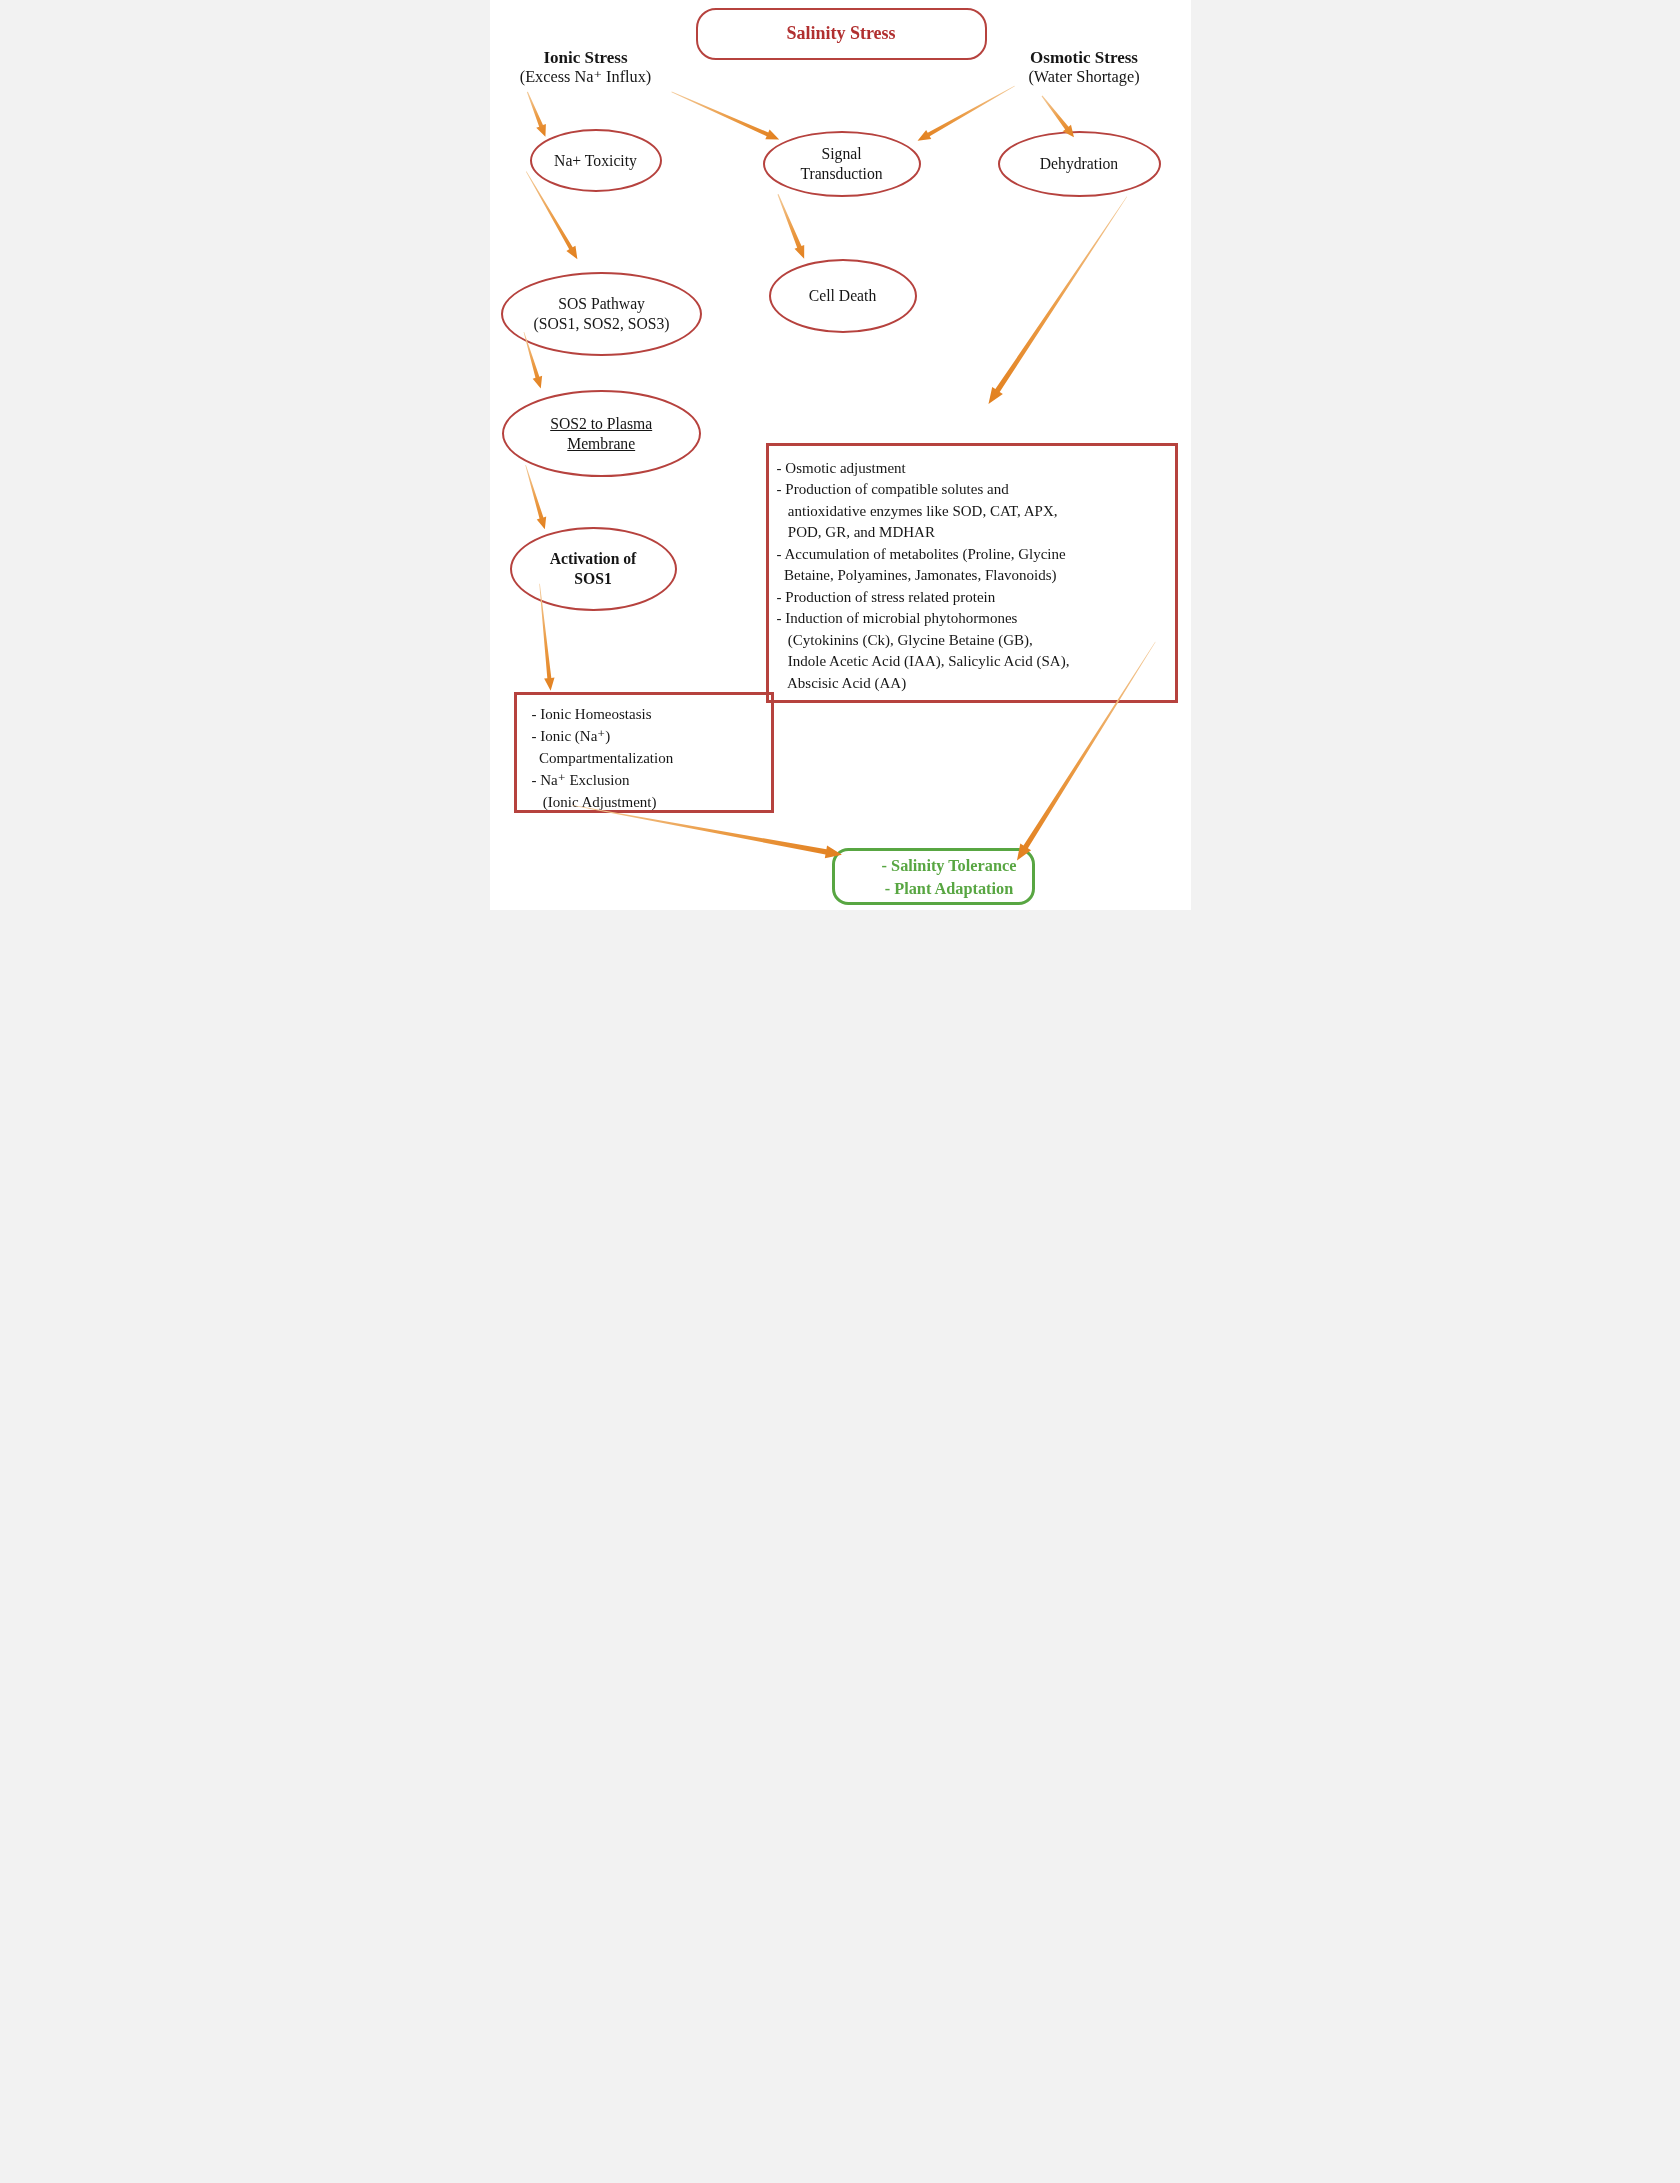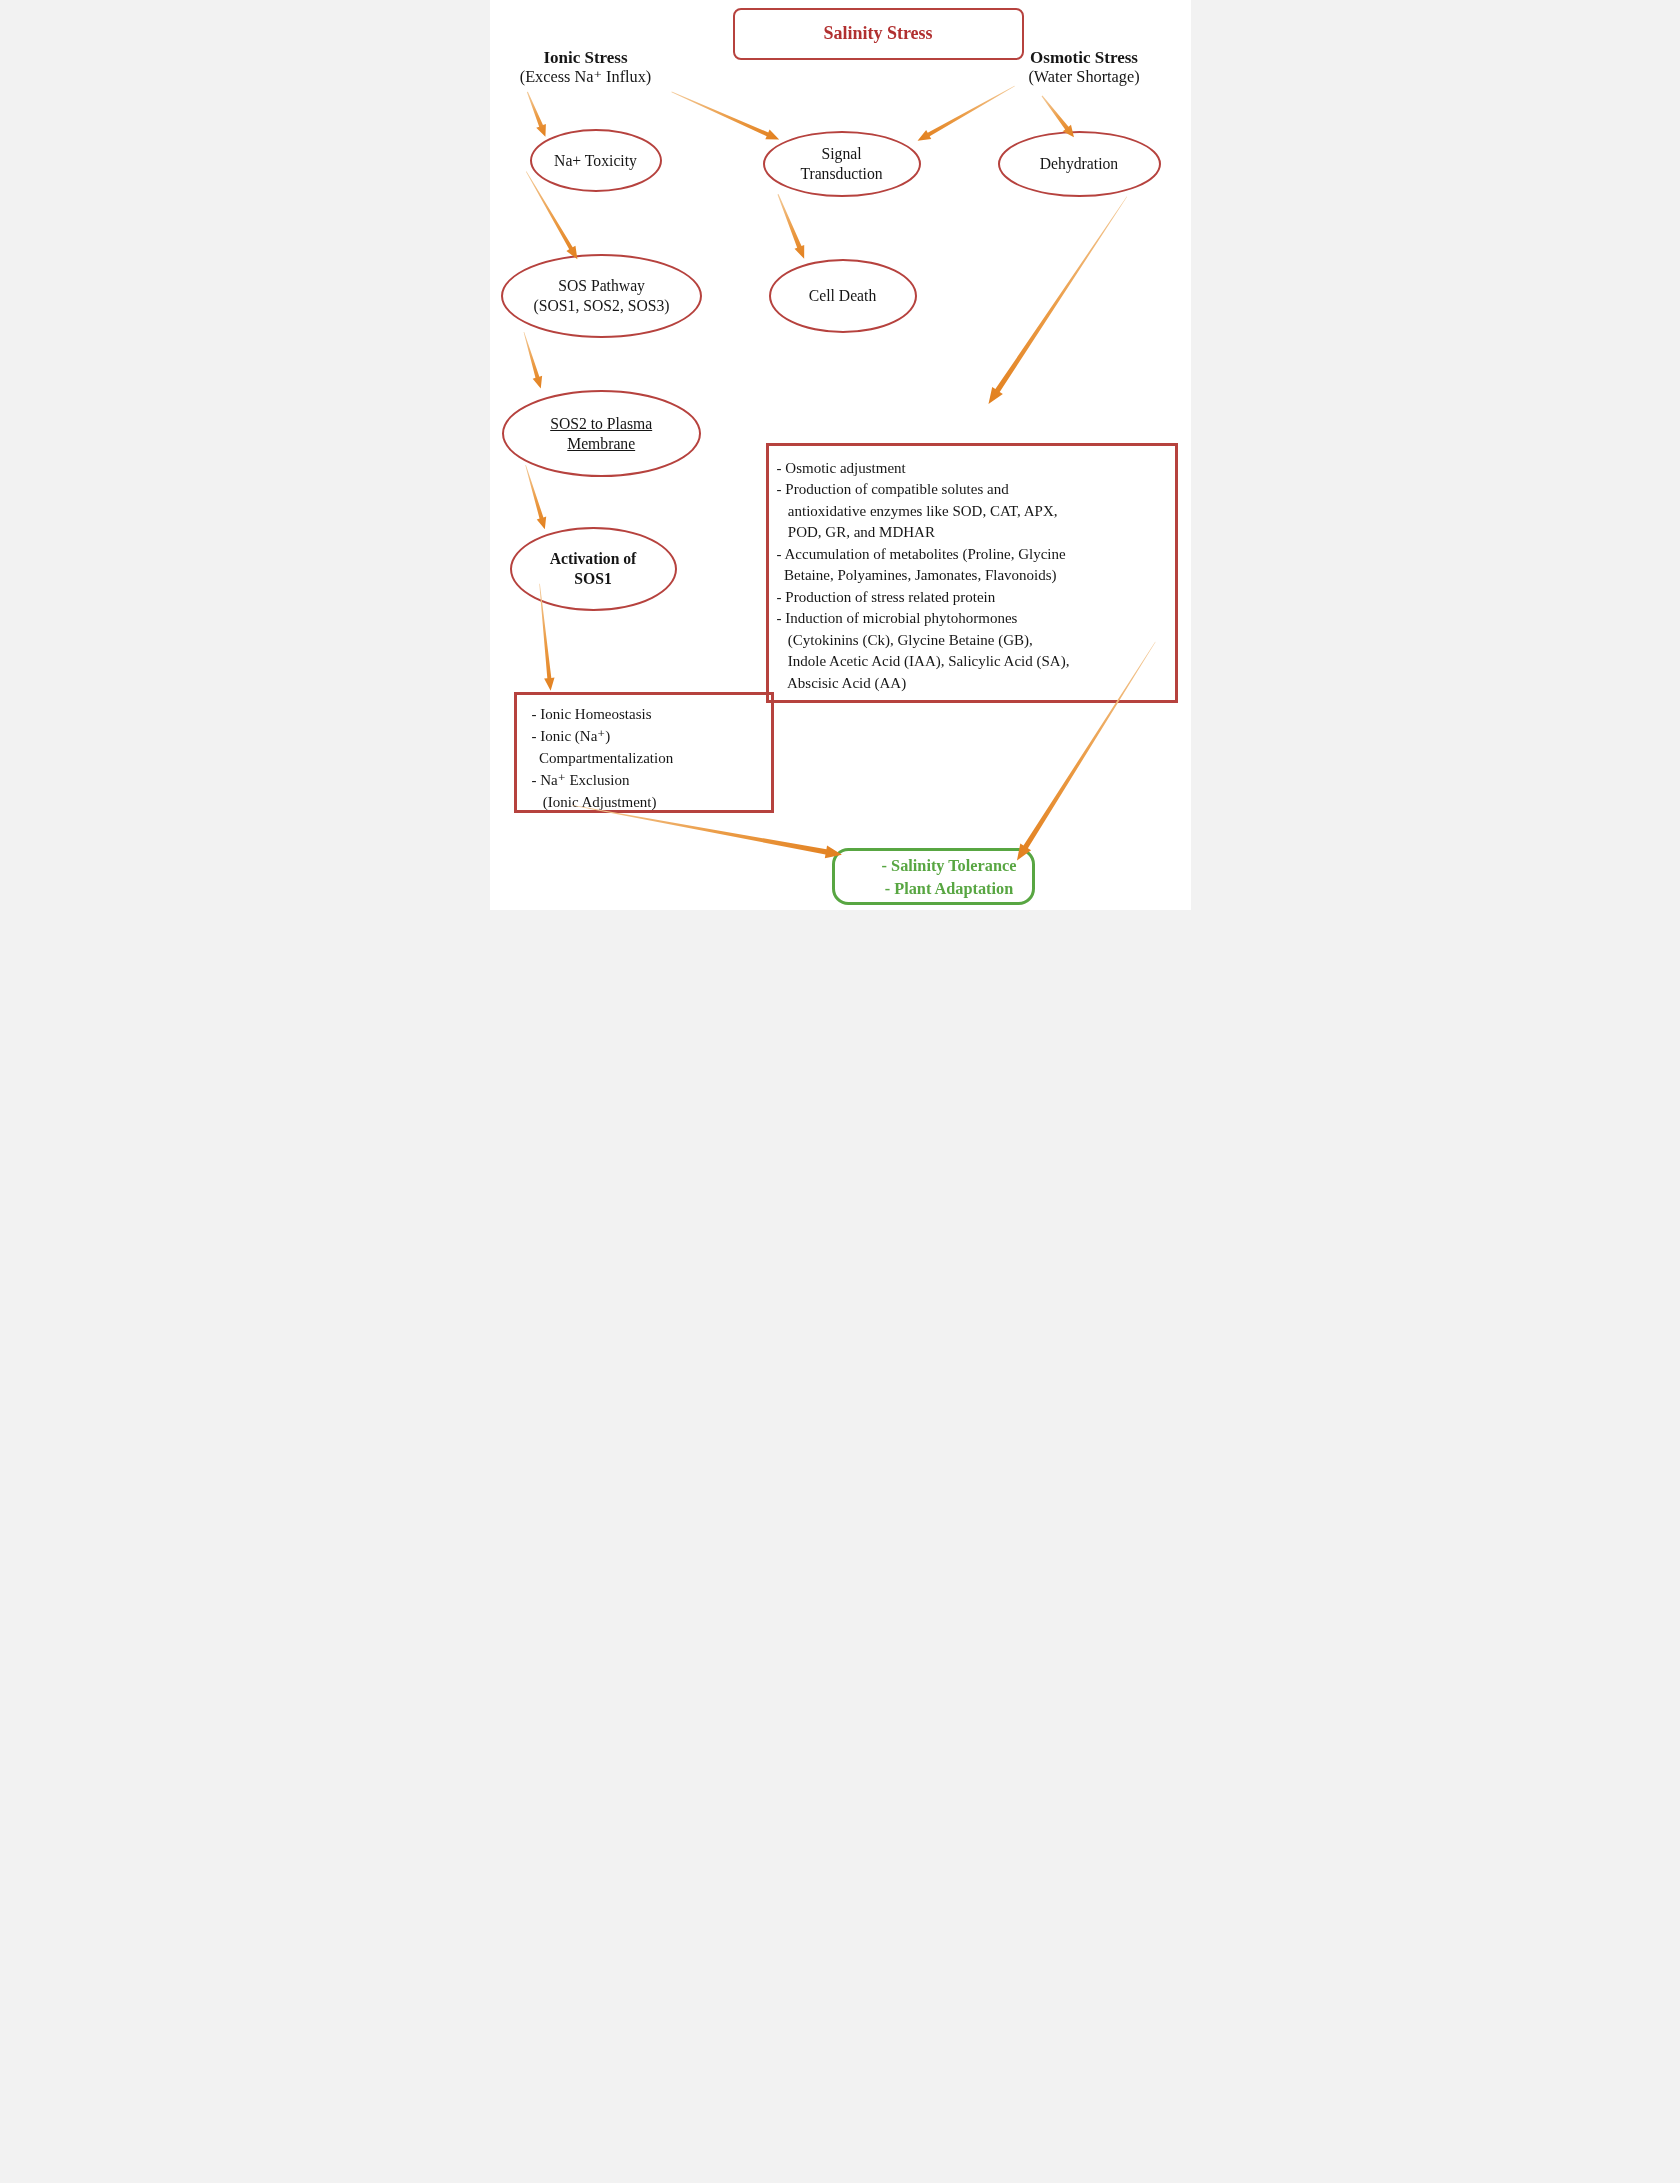--- a/index.html
+++ b/index.html
@@ -15,41 +15,41 @@
     position:relative;
     width:701px;height:910px;
     background:var(--bg);
     font-family:"Liberation Serif","DejaVu Serif",serif;
     color:var(--ink);
     overflow:hidden;
     margin:0 auto;
   }
   svg.arrows{position:absolute;left:0;top:0;width:701px;height:910px;z-index:5;pointer-events:none;}
   .node{position:absolute;box-sizing:border-box;display:flex;flex-direction:column;justify-content:center;align-items:center;text-align:center;z-index:2;background:transparent;}
-  .pill{border:2.9px solid var(--red);border-radius:8px;margin-left:37px;}
+  .pill{border:2.9px solid var(--red);border-radius:20px;}
   .ell{border:2.9px solid var(--red);border-radius:50%;}
   .node .ln{font-size:15.7px;line-height:20px;white-space:pre;}
   #title-box .ln,#title-box span{font-size:18px;font-weight:bold;color:var(--title-red);}
   .branch-label{position:absolute;text-align:center;z-index:2;}
   .branch-label .t{font-size:17px;font-weight:bold;line-height:19px;}
   .branch-label .s{font-size:16.3px;line-height:20px;}
   .rbox{position:absolute;box-sizing:border-box;border:3.5px solid var(--red);z-index:2;}
   .rbox .ln{font-size:15px;line-height:21.5px;white-space:pre;}
   #ionic-box .ln{line-height:22px;}
   .gbox{position:absolute;box-sizing:border-box;border:3.5px solid var(--green);border-radius:16.3px;z-index:2;
         display:flex;flex-direction:column;justify-content:center;align-items:center;}
   .gbox .ln{font-size:16.3px;font-weight:bold;line-height:23px;color:var(--green);white-space:pre;text-align:center;margin-left:32px;}
   
   #title-box{left:206px;top:7.6px;width:291px;height:52px;}
   #ionic-label{left:14.5px;top:48px;width:163px;}
   #osmotic-label{left:513px;top:48px;width:163px;}
   #na-toxicity{left:40px;top:129px;width:132px;height:63px;}
   #signal-transduction{left:273px;top:131px;width:158px;height:66px;}
   #dehydration{left:508px;top:131px;width:163px;height:66px;}
-  #sos-pathway{left:11.6px;top:254px;width:201px;height:84px;}
+  #sos-pathway{left:11.6px;top:272px;width:201px;height:84px;}
   #cell-death{left:279px;top:259px;width:148px;height:74px;}
   #sos2-membrane{left:12.2px;top:390px;width:199px;height:87px;text-decoration:underline;}
   #activation-sos1{left:20px;top:527px;width:167px;height:84px;font-weight:bold;}
   #osmotic-box{left:276px;top:427px;width:412px;height:260px;padding:11.6px 5.8px 0 8.1px;margin-top:16px;}
   #ionic-box{left:24px;top:692px;width:260px;height:121px;padding:8.1px 3.5px 0 15px;}
   #outcome-box{left:342px;top:848px;width:203px;height:57px;}
 </style>
 </head>
 <body>
 

